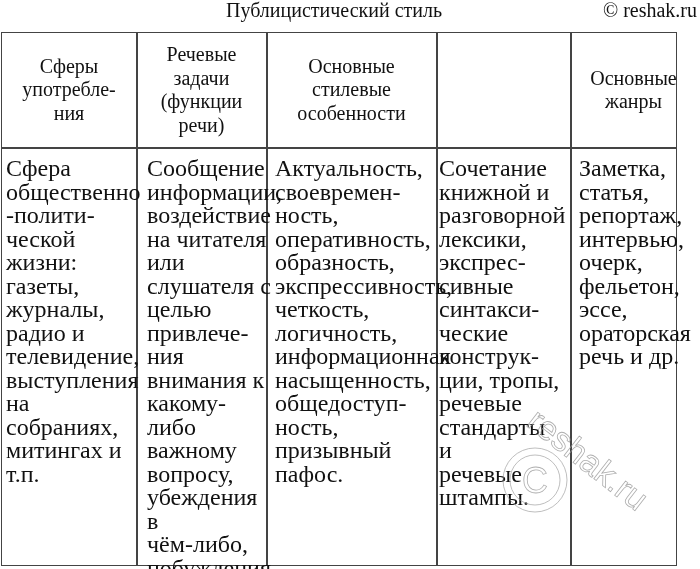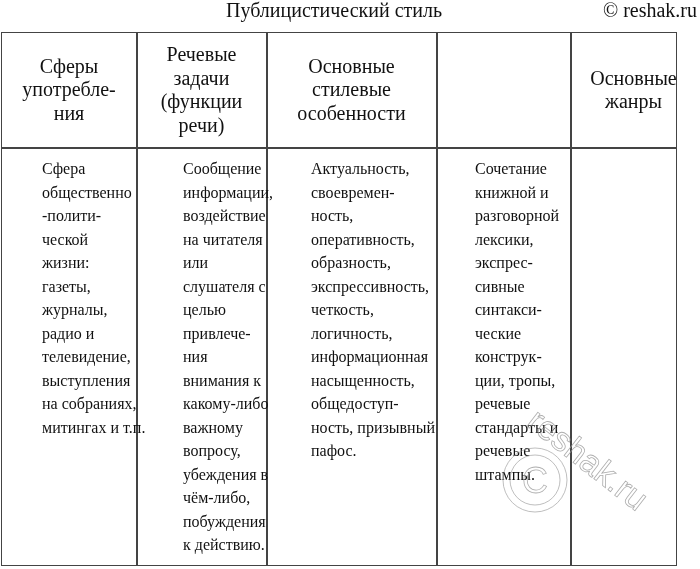--- a/index.html
+++ b/index.html
@@ -22,21 +22,21 @@
     .vline { position: absolute; top: 0; bottom: 0; width: 1.5px; background: #444; }
     .hline { position: absolute; left: 0; right: 0; height: 1.5px; background: #444; top: 114px; }
     .head {
       position: absolute; top: 0; height: 114px;
       display: flex; align-items: center; justify-content: center;
       text-align: center; font-size: 20px; line-height: 23.5px;
     }
     .head span { display: block; white-space: pre-line; }
     .cell {
       position: absolute; top: 124px;
-      font-size: 16px; line-height: 23.5px; white-space: pre-line; margin-left: 36px;
+      font-size: 24px; line-height: 23.5px; white-space: pre-line;
     }
     .wm { position: absolute; left: 495px; top: 395px; pointer-events: none; }
   </style>
 </head>
 <body>
 
 <div class="title">Публицистический стиль</div>
 <div class="copyright">© reshak.ru</div>
 
 <div class="grid">
@@ -116,20 +116,29 @@
 экспрес-
 сивные
 синтакси-
 ческие
 конструк-
 ции, тропы,
 речевые
 стандарты и
 речевые
 штампы.</div>
+  <div class="cell" style="left:577px;width:118px">Заметка,
+статья,
+репортаж,
+интервью,
+очерк,
+фельетон,
+эссе,
+ораторская
+речь и др.</div>
 </div>
 
 <svg class="wm" width="180" height="160" viewBox="0 0 180 160">
   <g fill="none" stroke="#999" stroke-width="0.8" opacity="0.8">
     <circle cx="40" cy="85" r="32"></circle>
     <circle cx="40" cy="85" r="25"></circle>
     <text x="40" y="98" text-anchor="middle" font-family="Liberation Sans, sans-serif" font-size="36">C</text>
     <text x="30" y="30" font-family="Liberation Sans, sans-serif" font-size="34" transform="rotate(38 30 30)">reshak.ru</text>
   </g>
 </svg>

